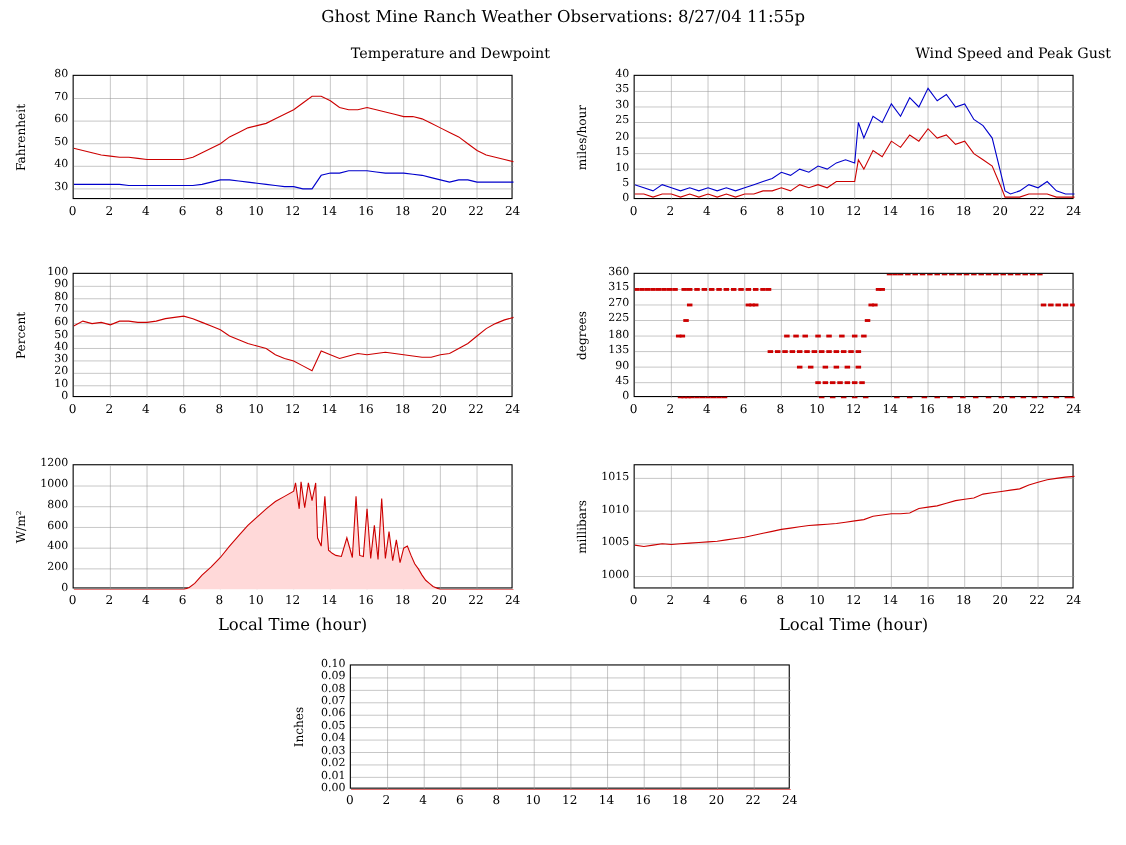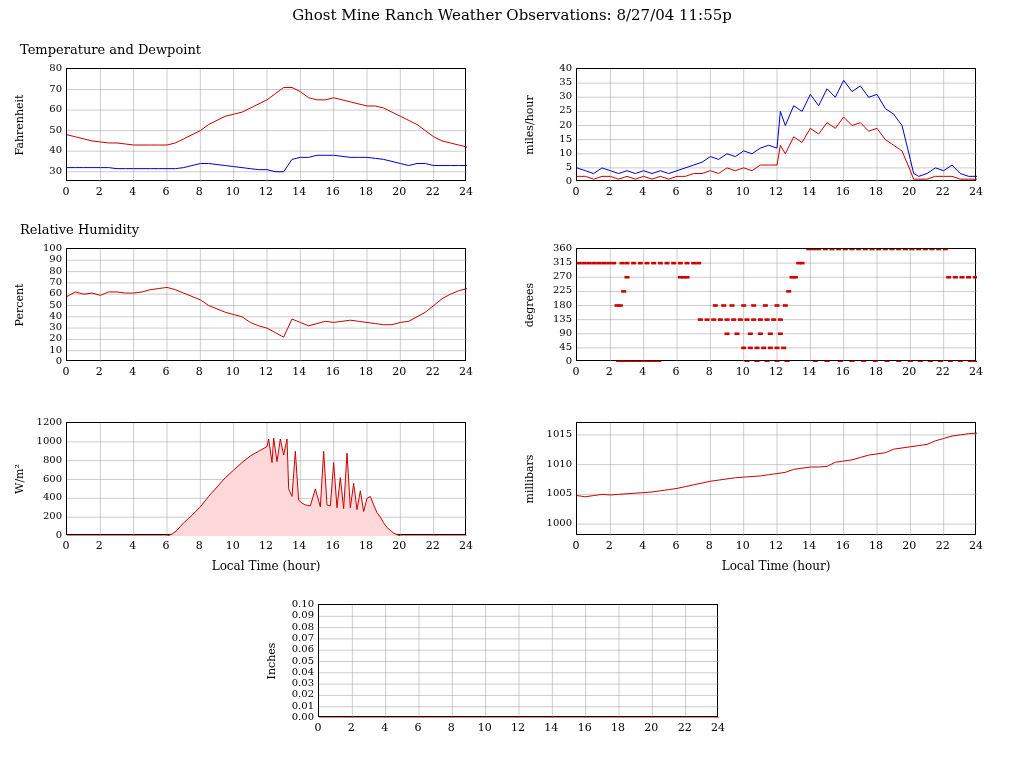--- a/index.html
+++ b/index.html
@@ -7,31 +7,31 @@
     width:1024px;height:768px;background:#ffffff;
     font-family:"DejaVu Sans", sans-serif;
     color:#000;position:relative;overflow:hidden;
   }
   #page-title{
     position:absolute;top:6px;left:0;width:1024px;text-align:center;
     font-family:"DejaVu Serif", serif;font-size:15px;color:#000;
   }
   .panel{position:absolute;}
   .panel-title{
-    position:absolute;left:0;top:0;width:100%;text-align:left;
+    position:absolute;left:0;top:0;width:100%;text-align:right;
     font-family:"DejaVu Serif", serif;font-size:13px;color:#000;
     white-space:nowrap;
   }
   .plot{position:absolute;border:1px solid #000;background:#fff;box-sizing:border-box;}
   .ylabel{
     position:absolute;font-family:"DejaVu Serif", serif;font-size:11px;
     transform:rotate(-90deg);transform-origin:left top;white-space:nowrap;
   }
   .xlabel{
-    position:absolute;font-family:"DejaVu Serif", serif;font-size:12px;
+    position:absolute;font-family:"DejaVu Serif", serif;font-size:15px;
     text-align:center;white-space:nowrap;
   }
   .ytick{
     position:absolute;font-family:"DejaVu Serif", serif;font-size:10px;
     text-align:right;white-space:nowrap;
   }
   .xtick{
     position:absolute;font-family:"DejaVu Serif", serif;font-size:11px;
     text-align:center;white-space:nowrap;
   }
@@ -81,20 +81,21 @@
     <div class="xtick" style="left: 231px; width: 30px; top: 143px;">12</div>
     <div class="xtick" style="left: 264.333px; width: 30px; top: 143px;">14</div>
     <div class="xtick" style="left: 297.667px; width: 30px; top: 143px;">16</div>
     <div class="xtick" style="left: 331px; width: 30px; top: 143px;">18</div>
     <div class="xtick" style="left: 364.333px; width: 30px; top: 143px;">20</div>
     <div class="xtick" style="left: 397.667px; width: 30px; top: 143px;">22</div>
     <div class="xtick" style="left: 431px; width: 30px; top: 143px;">24</div>
     <div class="ylabel" style="left: 6px; top: 82.5px; transform: rotate(-90deg) translate(-50%, -100%);">Fahrenheit</div>
   </div>
 <div class="panel" id="panel-1" style="left:530px;top:42px;width:480px;height:170px;">
+    <div class="panel-title">Wind Speed and Peak Gust</div>
     <div class="plot" style="left: 46px; top: 26px; width: 400px; height: 113px;">
       <svg width="400" height="113">
         <line x1="33.33333333333333" x2="33.33333333333333" y1="0" y2="113" stroke="#999" stroke-width="0.5"></line>
         <line x1="66.66666666666666" x2="66.66666666666666" y1="0" y2="113" stroke="#999" stroke-width="0.5"></line>
         <line x1="100" x2="100" y1="0" y2="113" stroke="#999" stroke-width="0.5"></line>
         <line x1="133.33333333333331" x2="133.33333333333331" y1="0" y2="113" stroke="#999" stroke-width="0.5"></line>
         <line x1="166.66666666666669" x2="166.66666666666669" y1="0" y2="113" stroke="#999" stroke-width="0.5"></line>
         <line x1="200" x2="200" y1="0" y2="113" stroke="#999" stroke-width="0.5"></line>
         <line x1="233.33333333333334" x2="233.33333333333334" y1="0" y2="113" stroke="#999" stroke-width="0.5"></line>
         <line x1="266.66666666666663" x2="266.66666666666663" y1="0" y2="113" stroke="#999" stroke-width="0.5"></line>
@@ -130,21 +131,20 @@
     <div class="xtick" style="left: 231px; width: 30px; top: 143px;">12</div>
     <div class="xtick" style="left: 264.333px; width: 30px; top: 143px;">14</div>
     <div class="xtick" style="left: 297.667px; width: 30px; top: 143px;">16</div>
     <div class="xtick" style="left: 331px; width: 30px; top: 143px;">18</div>
     <div class="xtick" style="left: 364.333px; width: 30px; top: 143px;">20</div>
     <div class="xtick" style="left: 397.667px; width: 30px; top: 143px;">22</div>
     <div class="xtick" style="left: 431px; width: 30px; top: 143px;">24</div>
     <div class="ylabel" style="left: 6px; top: 82.5px; transform: rotate(-90deg) translate(-50%, -100%);">miles/hour</div>
   </div>
 <div class="panel" id="panel-2" style="left:20px;top:222px;width:480px;height:170px;">
-    <div class="panel-title">Relative Humidity</div>
     <div class="plot" style="left: 46px; top: 26px; width: 400px; height: 113px;">
       <svg width="400" height="113">
         <line x1="33.33333333333333" x2="33.33333333333333" y1="0" y2="113" stroke="#999" stroke-width="0.5"></line>
         <line x1="66.66666666666666" x2="66.66666666666666" y1="0" y2="113" stroke="#999" stroke-width="0.5"></line>
         <line x1="100" x2="100" y1="0" y2="113" stroke="#999" stroke-width="0.5"></line>
         <line x1="133.33333333333331" x2="133.33333333333331" y1="0" y2="113" stroke="#999" stroke-width="0.5"></line>
         <line x1="166.66666666666669" x2="166.66666666666669" y1="0" y2="113" stroke="#999" stroke-width="0.5"></line>
         <line x1="200" x2="200" y1="0" y2="113" stroke="#999" stroke-width="0.5"></line>
         <line x1="233.33333333333334" x2="233.33333333333334" y1="0" y2="113" stroke="#999" stroke-width="0.5"></line>
         <line x1="266.66666666666663" x2="266.66666666666663" y1="0" y2="113" stroke="#999" stroke-width="0.5"></line>

